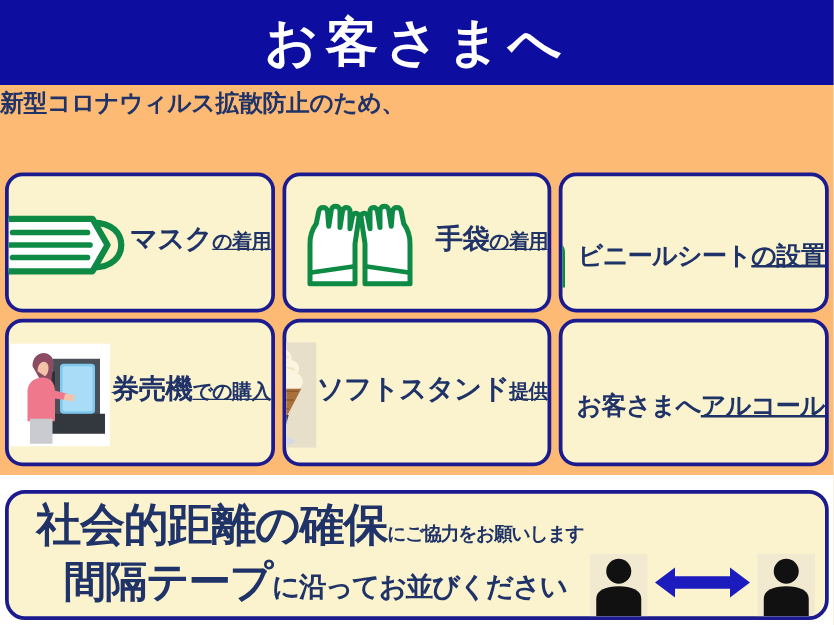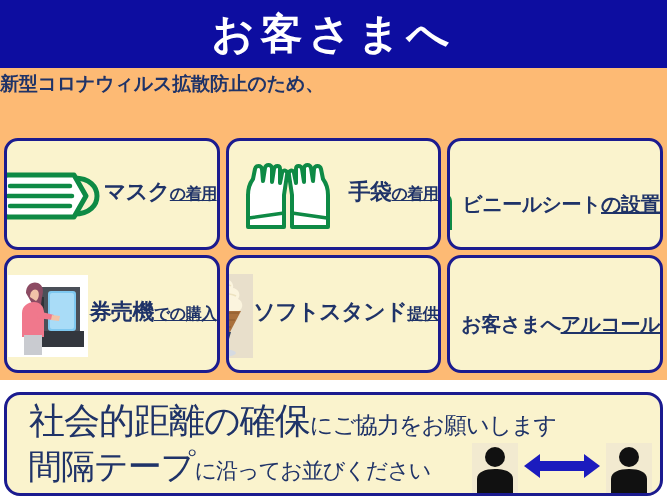--- a/index.html
+++ b/index.html
@@ -78,28 +78,28 @@
   }
 
   
   .banner{
     position:absolute;left:4px;top:392px;width:659px;height:104px;
     background:#FAF3CD;border:3px solid #1B1B8F;border-radius:16px;
     box-sizing:border-box;overflow:hidden;
   }
   .banner-line{
     display:flex;align-items:baseline;
-    color:#1F3368;font-weight:normal;
+    color:#1F3368;font-weight:bold;
     font-family:"DejaVu Sans","Liberation Sans",sans-serif;
     line-height:1;white-space:nowrap;
   }
   .banner-line.l1{position:absolute;left:22px;top:8px;}
-  .banner-line.l2{position:absolute;left:21px;top:54px;}
+  .banner-line.l2{position:absolute;left:44px;top:54px;}
   .bn-big{font-size:36px;letter-spacing:-1px;}
-  .bn-small{font-size:23px;letter-spacing:-1px;}
+  .bn-small{font-size:15px;letter-spacing:-1px;}
   .banner-line.l2 .bn-big{font-size:34px;}
   .banner-line.l2 .bn-small{font-size:22px;}
 
   .distance-graphic{
     position:absolute;right:8px;top:48px;
     width:180px;height:50px;
     display:flex;align-items:center;justify-content:space-between;
   }
   .person-tile{width:46px;height:50px;background:#F2EAD0;position:relative;}
 </style>

